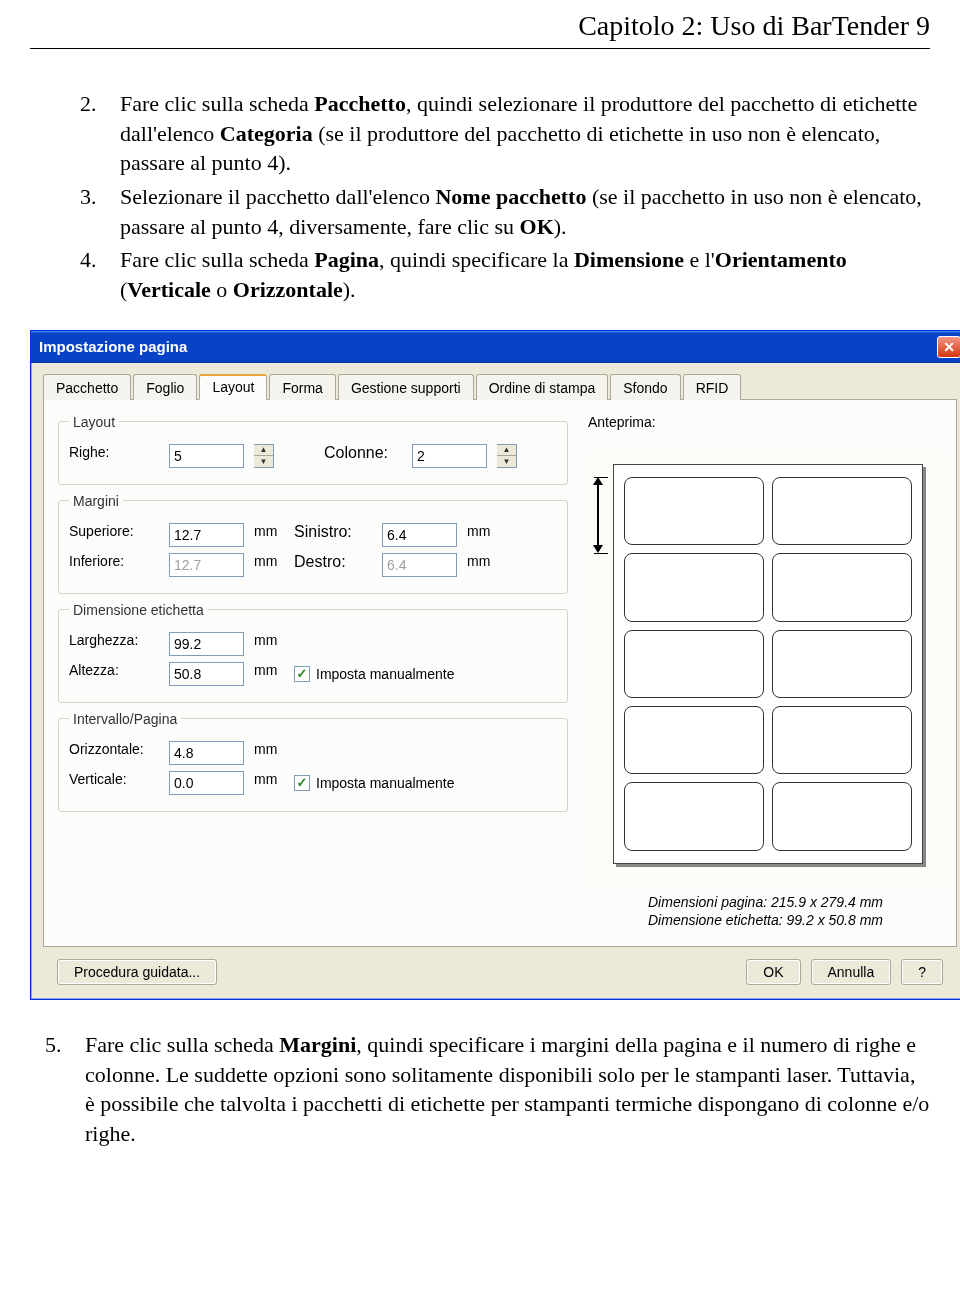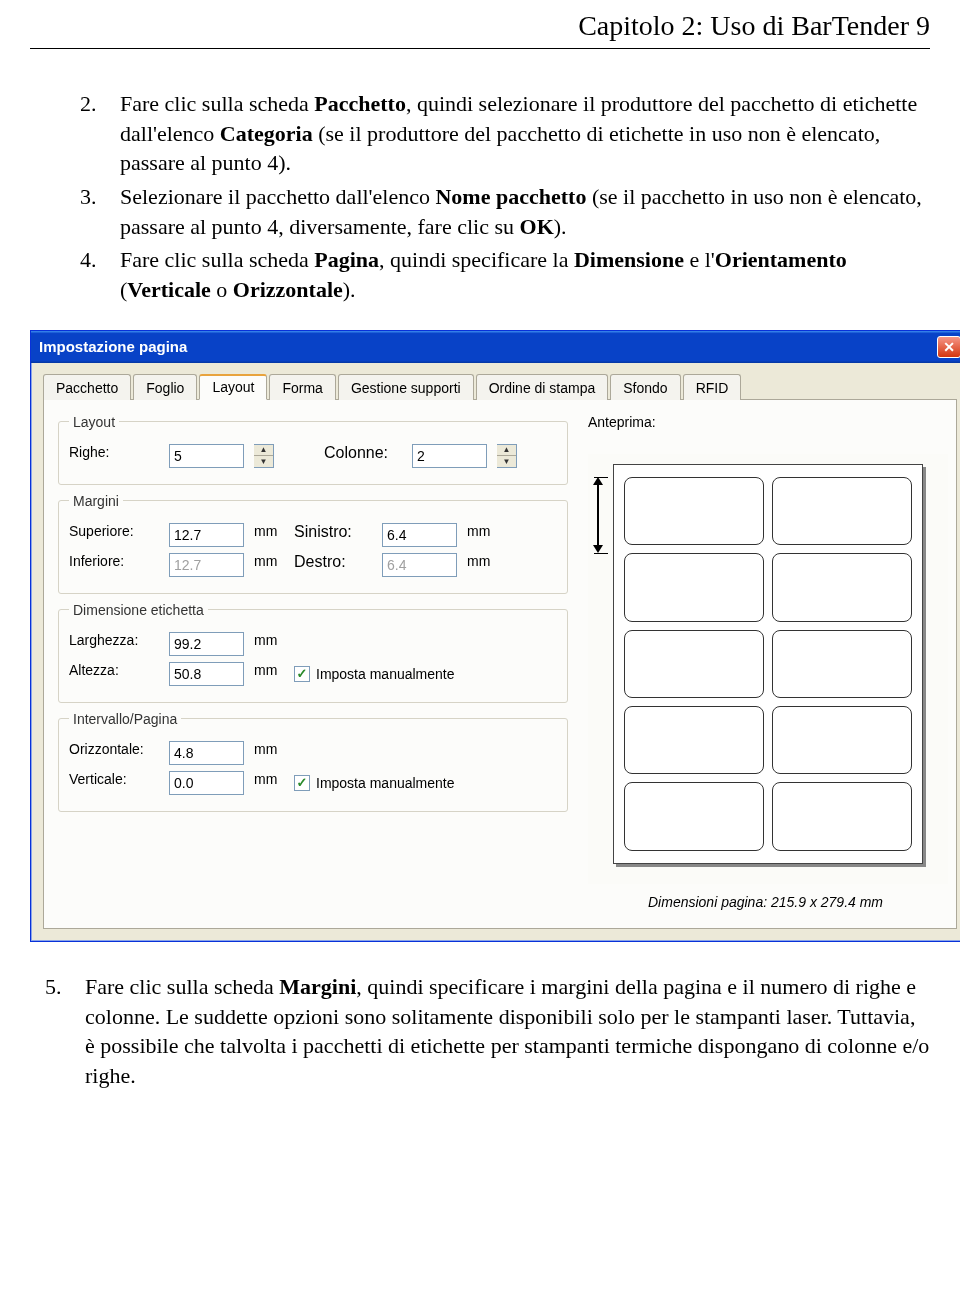--- a/index.html
+++ b/index.html
@@ -369,20 +369,29 @@
             <div class="preview-label-cell"></div>
             <div class="preview-label-cell"></div>
             <div class="preview-label-cell"></div>
             <div class="preview-label-cell"></div>
             <div class="preview-label-cell"></div>
             <div class="preview-label-cell"></div>
             <div class="preview-label-cell"></div>
           </div>
         </div>
         <div class="dims-text">Dimensioni pagina:  215.9 x 279.4  mm</div>
+        <div class="dims-text" style="margin-top:2px">Dimensione etichetta:  99.2 x 50.8  mm</div>
+      </div>
+    </div>
+    <div class="btnrow">
+      <button class="btn">Procedura guidata...</button>
+      <div class="btn-group">
+        <button class="btn">OK</button>
+        <button class="btn">Annulla</button>
+        <button class="btn">?</button>
       </div>
     </div>
   </div>
 </div>
 
 <ul class="para5-list">
   <li>
     <span class="num">5.</span>
     <span>Fare clic sulla scheda </span><b>Margini</b><span>, quindi specificare i margini della pagina e il numero di righe e colonne. Le suddette opzioni sono solitamente disponibili solo per le stampanti laser. Tuttavia, è possibile che talvolta i pacchetti di etichette per stampanti termiche dispongano di colonne e/o righe.</span>
   </li>

